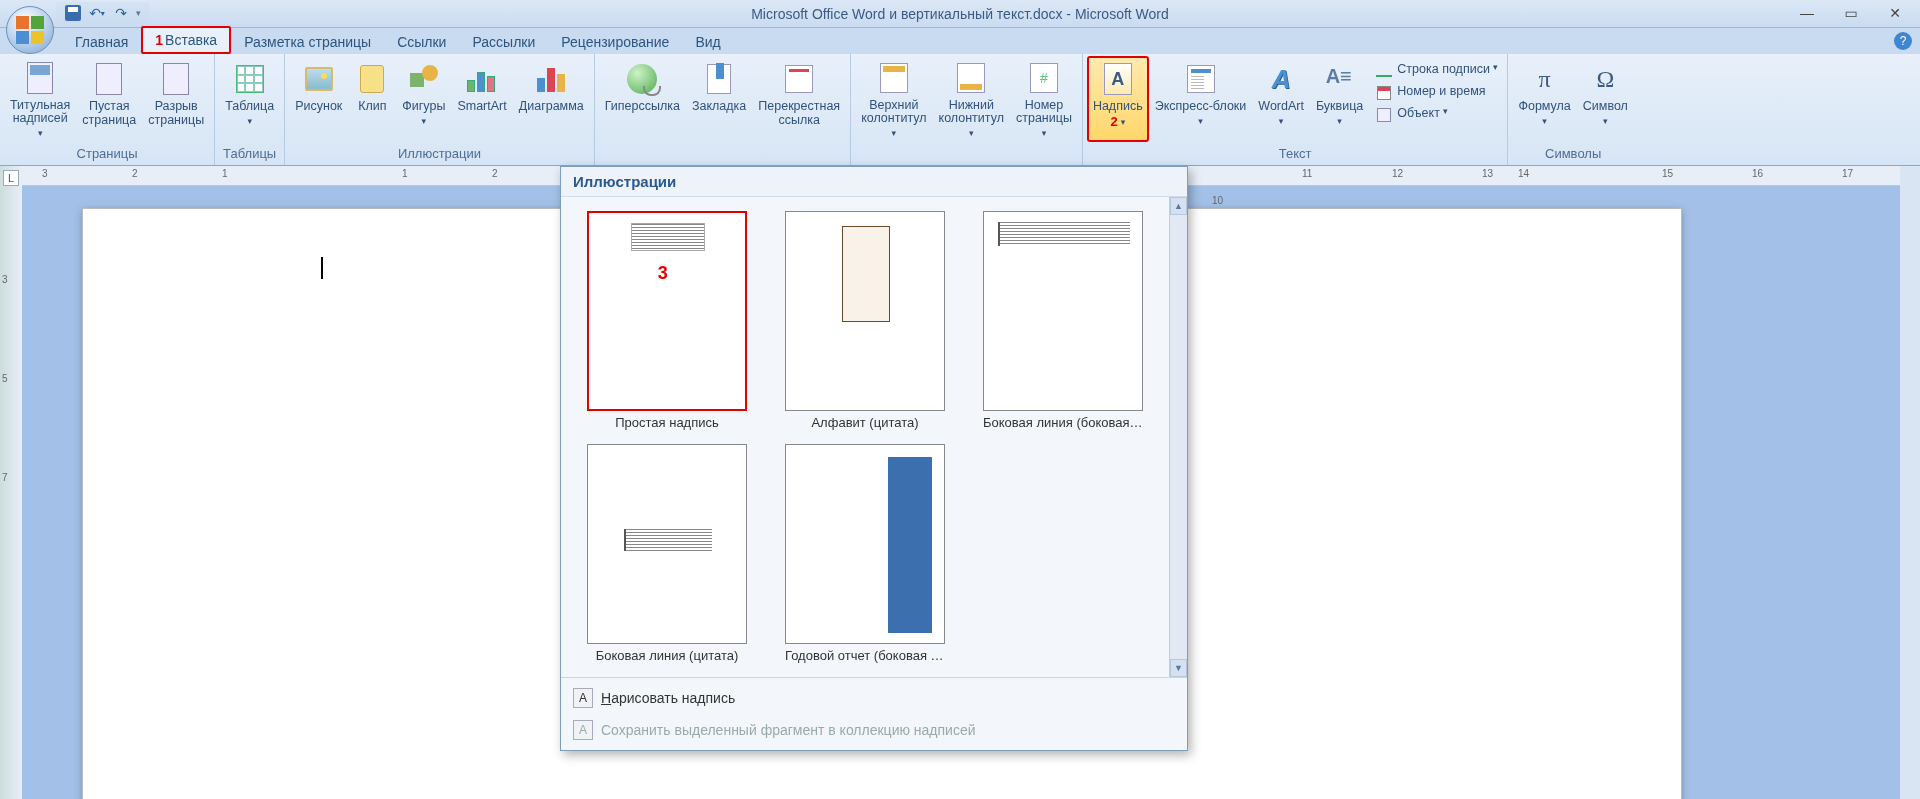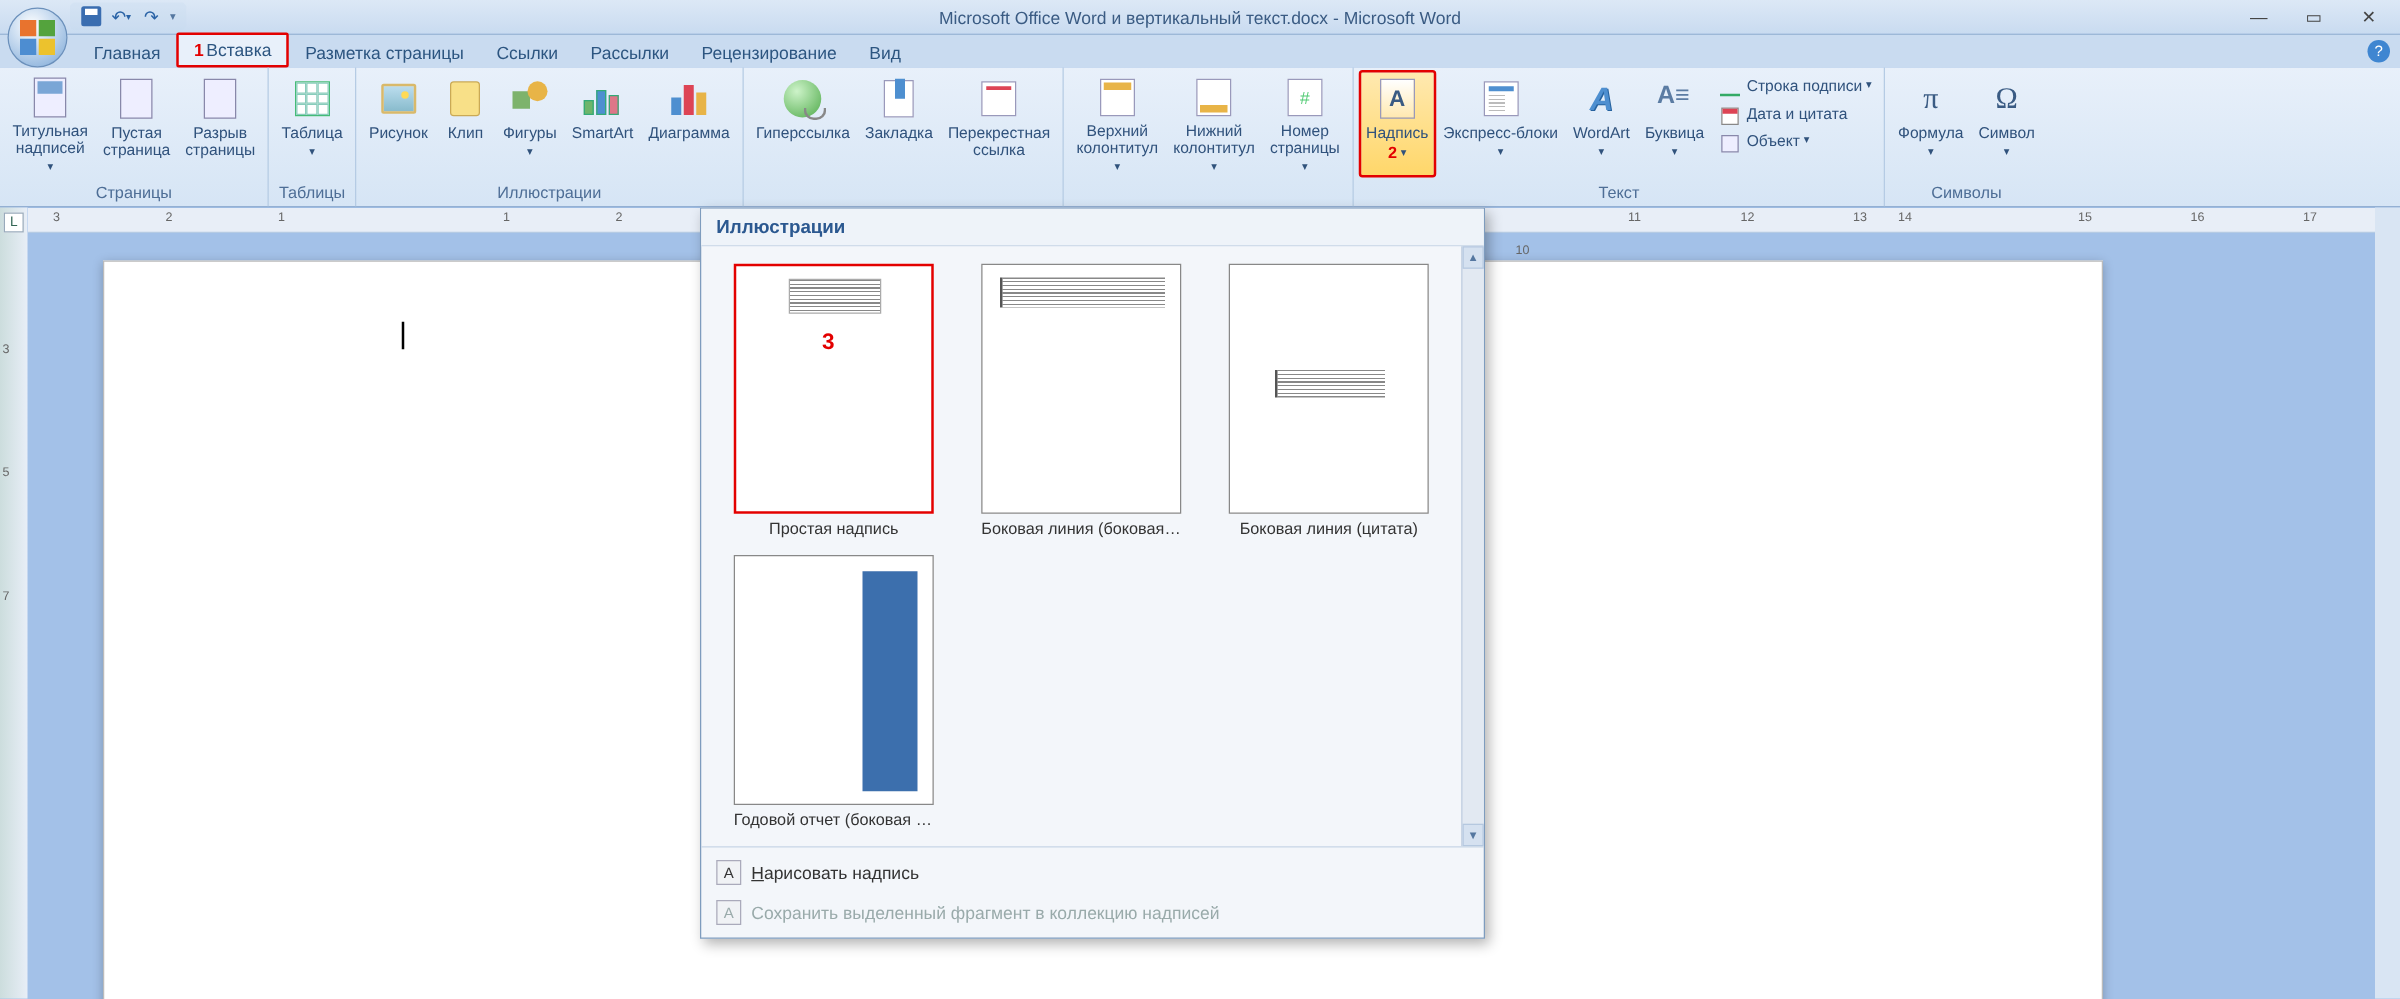--- a/index.html
+++ b/index.html
@@ -373,21 +373,21 @@
             <span class="icon">
               <span class="i-sig"></span>
             </span>
             <span>Строка подписи</span> 
             <span style="font-size:9px;margin-left:3px;">▾</span>
           </div>
         <div class="btn-small">
             <span class="icon">
               <span class="i-date"></span>
             </span>
-            <span>Дата и цитата</span>
+            <span>Номер и время</span>
           </div>
         <div class="btn-small">
             <span class="icon">
               <span class="i-object"></span>
             </span>
             <span>Объект</span> 
             <span style="font-size:9px;margin-left:3px;">▾</span>
           </div>
       </div>
     </div>
@@ -467,20 +467,26 @@
 
       <div class="gallery-item">
         <div class="thumb highlight-3">
           <div class="tb-box tb-textfill" style="left:42px;top:10px;width:74px;height:28px;"></div>
           <div class="callout3">3</div>
         </div>
         <div class="glbl">Простая надпись</div>
       </div>
 
 
+      <div class="gallery-item">
+        <div class="thumb">
+          <div class="tb-citebox tb-textfill"></div>
+        </div>
+        <div class="glbl">Алфавит (цитата)</div>
+      </div>
 
       <div class="gallery-item">
         <div class="thumb">
           <div class="tb-box tb-textfill" style="left:14px;top:10px;width:132px;height:24px;border:none;border-left:2px solid #555;"></div>
         </div>
         <div class="glbl">Боковая линия (боковая полоса)</div>
       </div>
 
       <div class="gallery-item">
         <div class="thumb">

